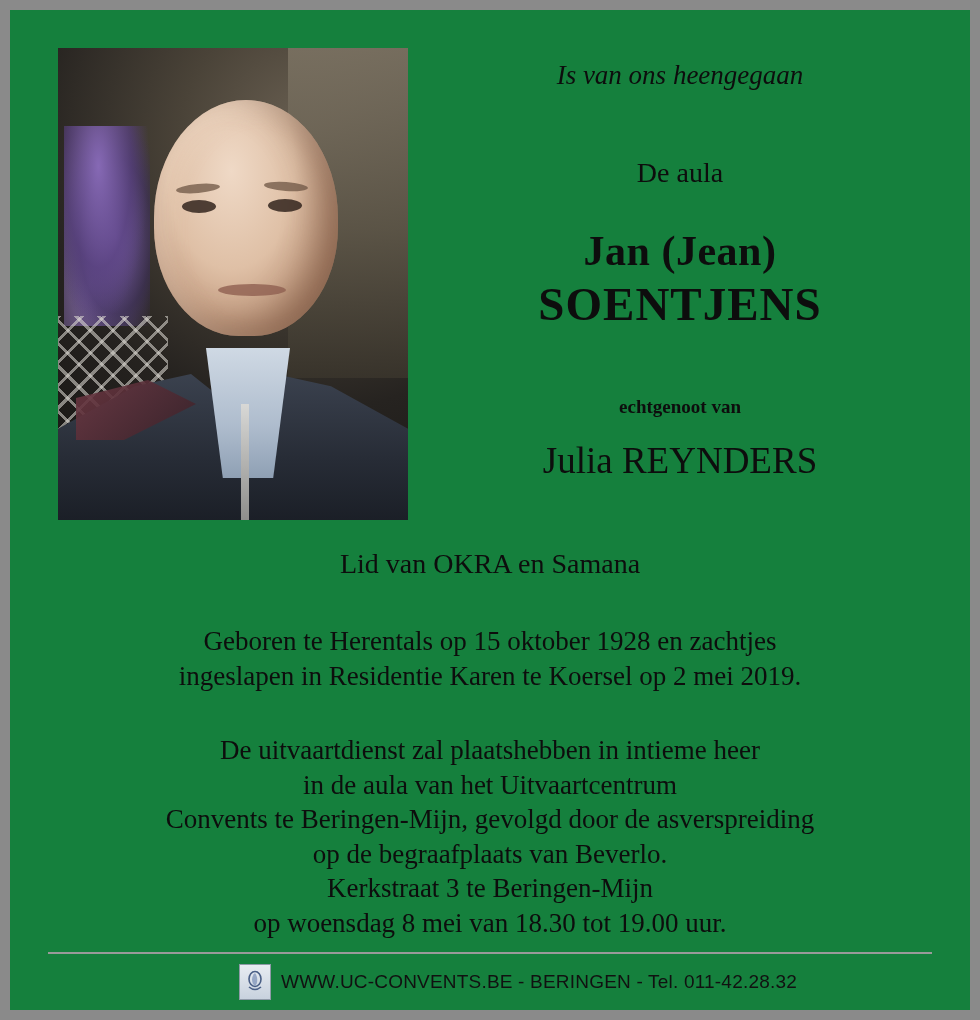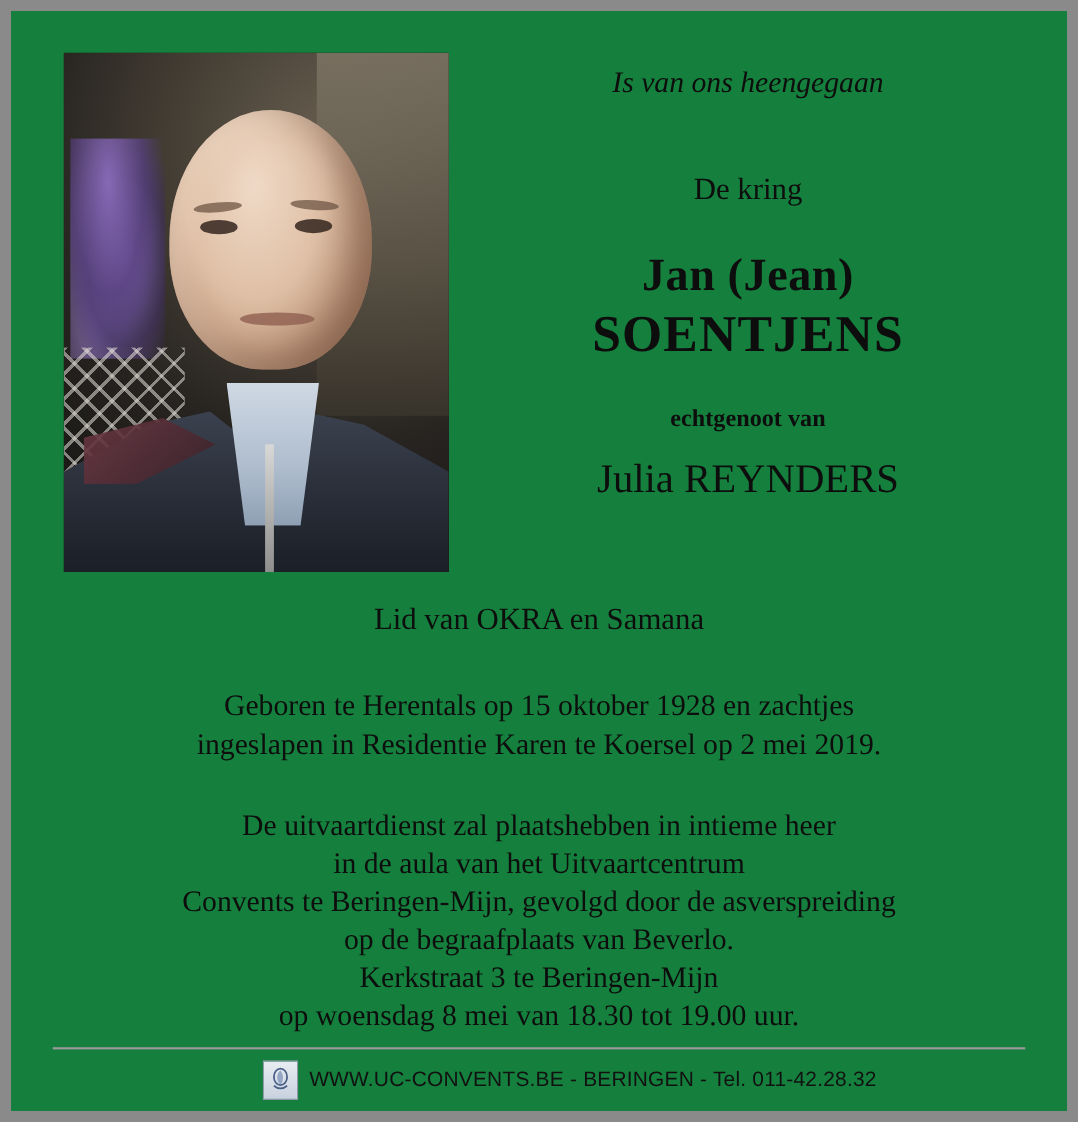--- a/index.html
+++ b/index.html
@@ -176,23 +176,23 @@
     letter-spacing: .5px;
   }
   .name-last {
     font-size: 47px;
     font-weight: bold;
     margin-top: 2px;
     letter-spacing: 1px;
     text-align: center;
   }
   .spouse-label {
-    font-size: 22px;
+    font-size: 19px;
     font-weight: bold;
-    margin-top: 36px;
+    margin-top: 65px;
   }
   .spouse-name {
     font-size: 37px;
     font-weight: normal;
     margin-top: 21px;
   }
 
   .membership {
     text-align: center;
     font-size: 28px;
@@ -265,21 +265,21 @@
       <div class="photo-head"></div>
       <div class="photo-brow-l"></div>
       <div class="photo-brow-r"></div>
       <div class="photo-eye-l"></div>
       <div class="photo-eye-r"></div>
       <div class="photo-mouth"></div>
     </div>
 
     <div class="head-col">
       <div class="line-italic">Is van ons heengegaan</div>
-      <div class="line-deheer">De kring</div>
+      <div class="line-deheer">De aula</div>
       <div class="name-first">Jan (Jean)</div>
       <div class="name-last">SOENTJENS</div>
       <div class="spouse-label">echtgenoot van</div>
       <div class="spouse-name">Julia REYNDERS</div>
     </div>
 
   </div>
 
   <div class="membership">Lid van OKRA en Samana</div>
 

